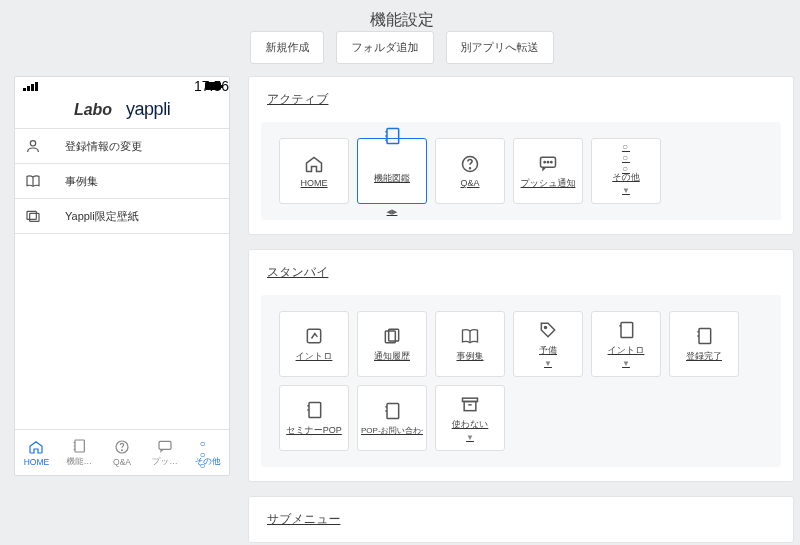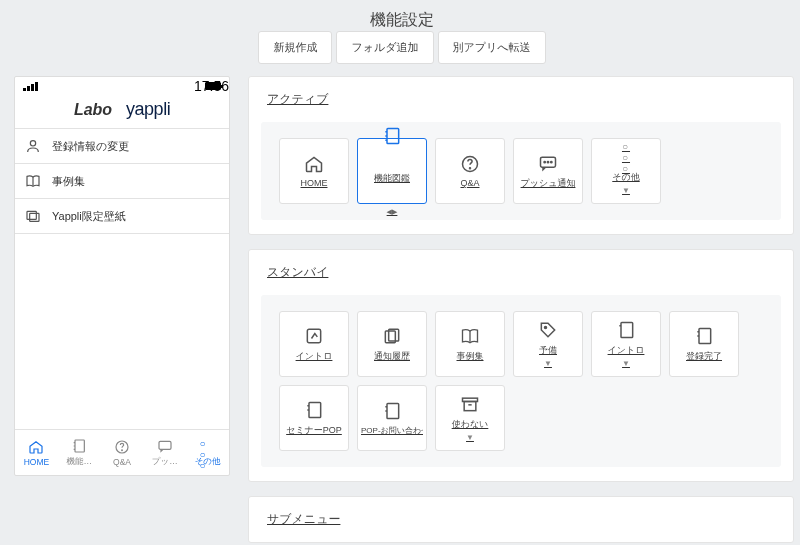--- a/index.html
+++ b/index.html
@@ -13,21 +13,21 @@
   color: #333;
 }
 .header {
   display: flex;
   justify-content: space-between;
   align-items: center;
   padding: 10px 14px 8px 18px;
   flex-direction: column;
 }
 .page-title { font-size: 16px; font-weight: 400; color: #444; }
-.header-buttons { display: flex; gap: 4px; }
+.header-buttons { display: flex; gap: 12px; }
 .hbtn {
   background: #fff;
   border: 1px solid #ddd;
   border-radius: 3px;
   padding: 8px 14px;
   font-size: 11px;
   color: #444;
   cursor: pointer;
 }
 .body { display: flex; gap: 18px; padding: 4px 0 0 14px; height: calc(100% - 46px); }
@@ -55,21 +55,21 @@
 .status-right .fill{width:100%;height:100%;background:#000;}
 .phone-brand {
   text-align: center;
   padding: 4px 0 8px;
   border-bottom: 1px solid #e2e2e2;
 }
 .brand-labo{ font-size:16px; font-style:italic; font-weight:700; margin-right:14px;}
 .brand-yappli{ font-size:18px; font-weight:400; letter-spacing:-.5px; color:#0a1f44;}
 .phone-list { flex:0 0 auto; }
 .plist-item {
-  display:flex; align-items:center; gap:11px;
+  display:flex; align-items:center; gap:24px;
   padding: 9px 10px;
   border-bottom:1px solid #e2e2e2;
   font-size:11px;
 }
 .plist-icon{ width:16px; height:16px; display:inline-flex; align-items:center; justify-content:center; }
 .phone-tabbar{
   margin-top:auto;
   border-top:1px solid #e2e2e2;
   display:flex;
   height:46px;

